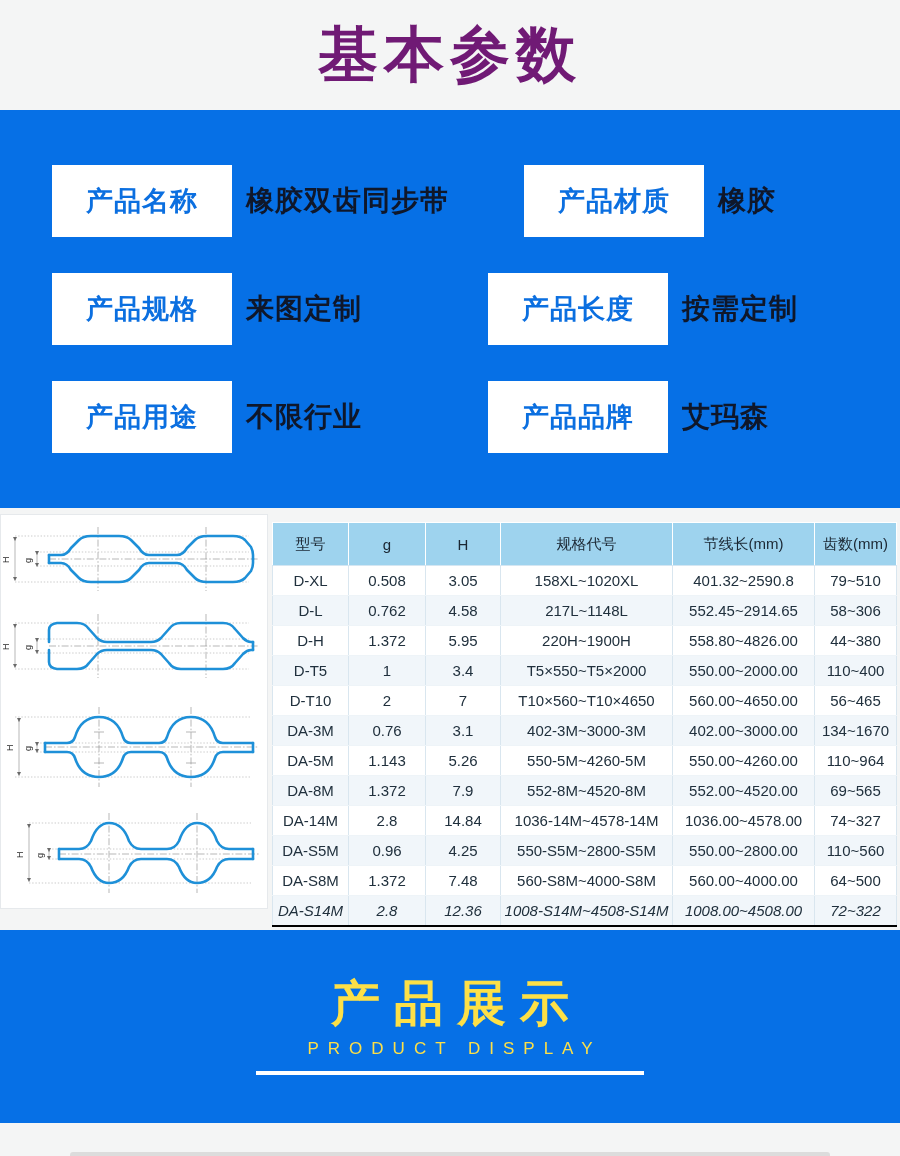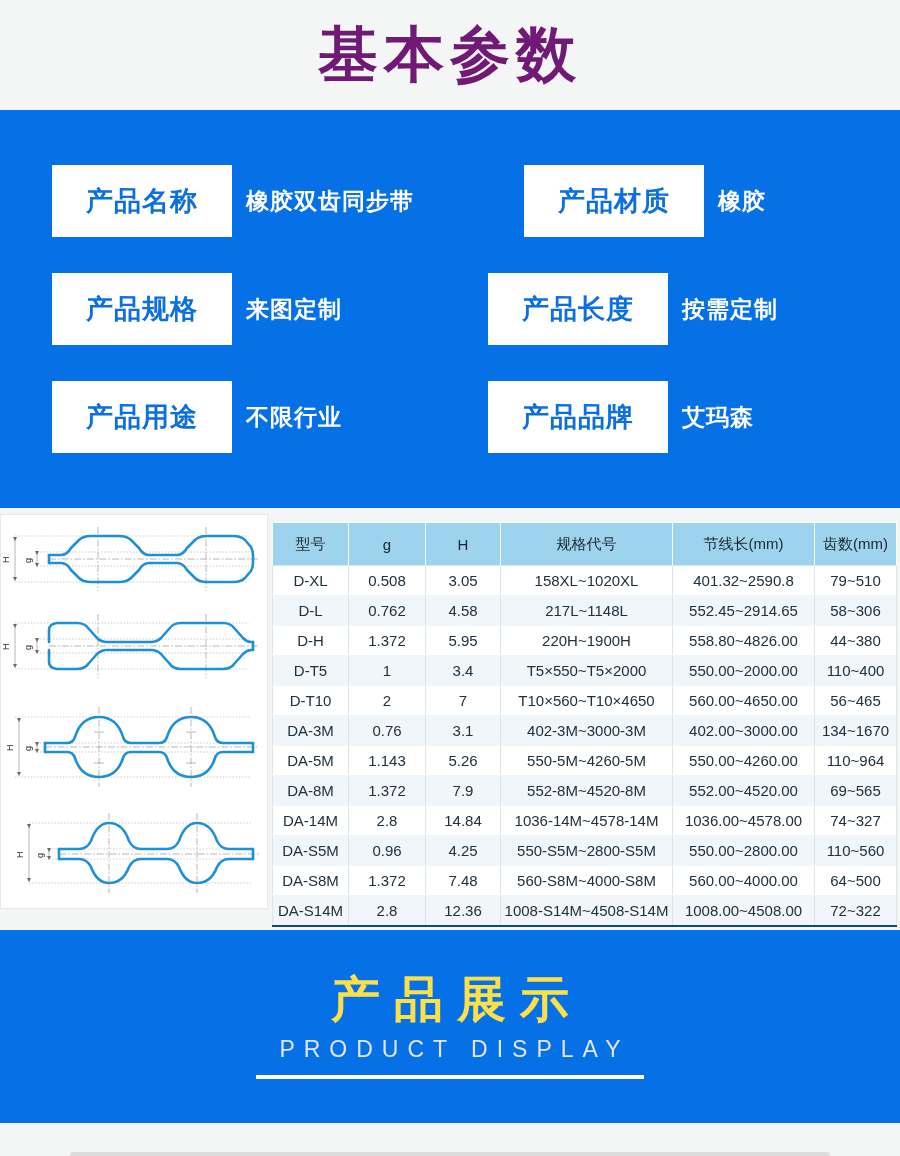--- a/index.html
+++ b/index.html
@@ -51,22 +51,22 @@
     font-size:27px;
     font-weight:bold;
     letter-spacing:1px;
     display:flex;align-items:center;justify-content:center;
     width:180px;height:72px;
     box-sizing:border-box;
     font-family:"DejaVu Sans","Liberation Sans",sans-serif;
     flex:0 0 180px;
   }
   .param-val{
-    color:#ffffff;
-    font-size:23px;
+    color:#0f172a;
+    font-size:28px;
     font-weight:bold;
     display:flex;align-items:center;
     padding-left:14px;
     letter-spacing:1px;
     font-family:"DejaVu Sans","Liberation Sans",sans-serif;
     white-space:nowrap;
   }
 
   
   .specs{
@@ -110,21 +110,21 @@
     border-left:1px solid #d9e6ef;
     border-right:1px solid #d9e6ef;
     border-top:1px solid #eef4f8;
     border-bottom:1px solid #eef4f8;
     padding:0 1px;
     white-space:nowrap;
     overflow:visible;
   }
   table.spec tbody tr:nth-child(even) td{background:#f1f6fa;}
   table.spec tbody tr:nth-child(odd) td{background:#ffffff;}
-  table.spec tbody tr:last-child td{border-bottom:2px solid #0c4a6e;}
+  table.spec tbody tr:last-child td{border-bottom:2px solid #000000;font-style:italic;}
 
   .c0{width:76px;}
   .c1{width:77px;}
   .c2{width:75px;}
   .c3{width:172px;}
   .c4{width:142px;}
   .c5{width:82px;}
 
   
   .display-band{
@@ -132,21 +132,21 @@
     background:#0670e6;
     display:flex;flex-direction:column;align-items:center;
     justify-content:center;
   }
   .display-band .cn{
     font-size:49px;font-weight:bold;color:#fde047;letter-spacing:14px;
     font-family:"DejaVu Sans","Liberation Sans",sans-serif;
     margin:0;padding-left:14px;line-height:1.05;
   }
   .display-band .en{
-    font-size:23px;color:#e5e5e5;letter-spacing:9px;
+    font-size:17px;color:#fde047;letter-spacing:9px;
     margin-top:10px;padding-left:9px;
     font-family:"Liberation Sans","DejaVu Sans",sans-serif;
   }
   .display-band .rule{
     margin-top:12px;width:388px;height:4px;background:#ffffff;
   }
 
   .bottom-strip{
     position:absolute;left:0;top:1123px;width:900px;height:33px;
     background:#f4f5f5;

